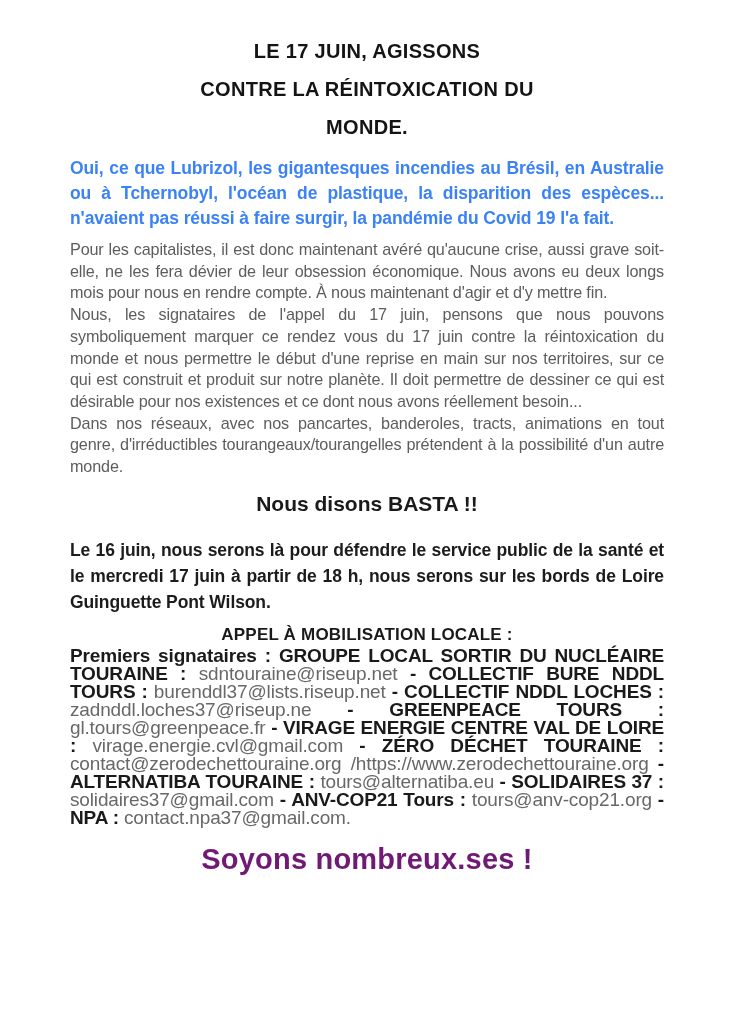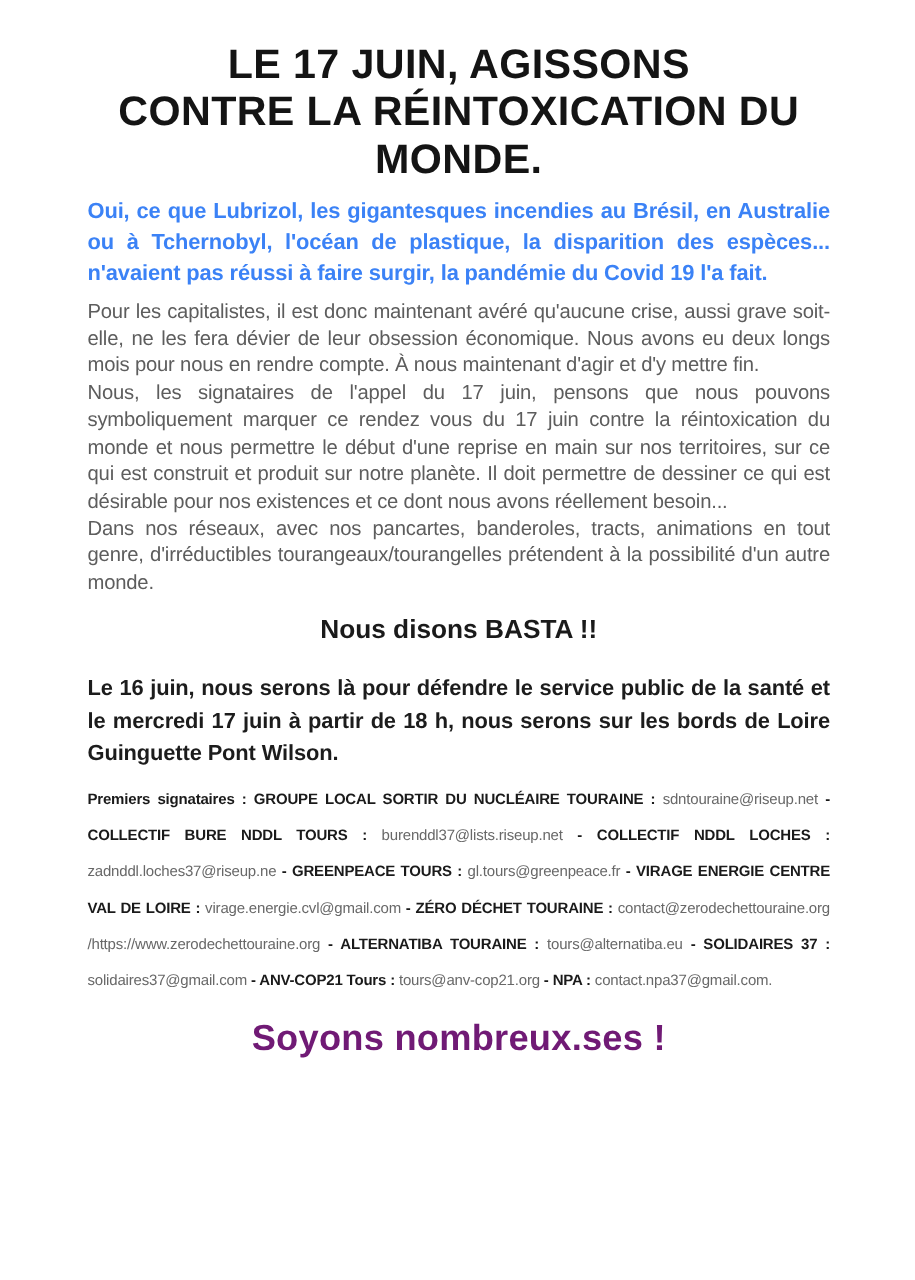--- a/index.html
+++ b/index.html
@@ -14,21 +14,21 @@
     margin: 0 auto;
     background: #ffffff;
     overflow: hidden;
     font-family: "Liberation Sans", sans-serif;
     box-sizing: border-box;
     padding: 24px 68px 0 70px;
     color: #111111;
   }
   .title {
     margin: 8px 0 10px 0;
-    font-size: 33px;
+    font-size: 20px;
     line-height: 38px;
     font-weight: 700;
     letter-spacing: 0.3px;
     text-align: center;
     white-space: pre-line;
     color: #141414;
   }
   .intro {
     margin: 0 0 8px 0;
     font-size: 17.5px;
@@ -66,22 +66,22 @@
   .appel {
     margin: 4px 0 2px 0;
     font-size: 17px;
     font-weight: 700;
     text-align: center;
     letter-spacing: 0.2px;
     color: #1a1a1a;
   }
   .signatories {
     margin: 2px 0 0 0;
-    font-size: 12px;
-    line-height: 29px;
+    font-size: 19px;
+    line-height: 18px;
     text-align: justify;
     letter-spacing: -0.15px;
   }
   .seg-org, .seg-sep {
     font-weight: 700;
     color: #1a1a1a;
   }
   .seg-mail {
     font-weight: 400;
     color: #686868;
@@ -109,18 +109,19 @@
   <div>
     <p class="body-par">Pour les capitalistes, il est donc maintenant avéré qu'aucune crise, aussi grave soit-elle, ne les fera dévier de leur obsession économique. Nous avons eu deux longs mois pour nous en rendre compte. À nous maintenant d'agir et d'y mettre fin.</p>
     <p class="body-par">Nous, les signataires de l'appel du 17 juin, pensons que nous pouvons symboliquement marquer ce rendez vous du 17 juin contre la réintoxication du monde et nous permettre le début d'une reprise en main sur nos territoires, sur ce qui est construit et produit sur notre planète. Il doit permettre de dessiner ce qui est désirable pour nos existences et ce dont nous avons réellement besoin...</p>
     <p class="body-par">Dans nos réseaux, avec nos pancartes,  banderoles, tracts, animations en tout genre,  d'irréductibles tourangeaux/tourangelles  prétendent à la possibilité d'un autre monde.</p>
   </div>
 
   <h2 class="basta">Nous disons BASTA !!</h2>
 
   <p class="date-call">Le 16 juin, nous serons là pour défendre le service public de la santé et le mercredi 17 juin à partir de 18 h, nous serons sur les bords de Loire Guinguette Pont Wilson.</p>
 
+  <h3 class="appel">APPEL À MOBILISATION LOCALE :</h3>
 
   <p class="signatories"><span class="seg-org">Premiers signataires : </span><span class="seg-org">GROUPE LOCAL SORTIR DU NUCLÉAIRE TOURAINE : </span><span class="seg-mail">sdntouraine@riseup.net</span><span class="seg-sep"> - </span><span class="seg-org">COLLECTIF BURE NDDL TOURS : </span><span class="seg-mail">burenddl37@lists.riseup.net</span><span class="seg-sep"> - </span><span class="seg-org">COLLECTIF NDDL LOCHES : </span><span class="seg-mail">zadnddl.loches37@riseup.ne</span><span class="seg-sep"> - </span><span class="seg-org">GREENPEACE TOURS  : </span><span class="seg-mail">gl.tours@greenpeace.fr</span><span class="seg-sep"> - </span><span class="seg-org">VIRAGE ENERGIE CENTRE VAL DE LOIRE : </span><span class="seg-mail">virage.energie.cvl@gmail.com</span><span class="seg-sep"> - </span><span class="seg-org">ZÉRO DÉCHET TOURAINE : </span><span class="seg-mail">contact@zerodechettouraine.org /https://www.zerodechettouraine.org</span><span class="seg-sep"> - </span><span class="seg-org">ALTERNATIBA TOURAINE : </span><span class="seg-mail">tours@alternatiba.eu</span><span class="seg-sep"> - </span><span class="seg-org">SOLIDAIRES 37 : </span><span class="seg-mail">solidaires37@gmail.com</span><span class="seg-sep"> - </span><span class="seg-org">ANV-COP21 Tours : </span><span class="seg-mail">tours@anv-cop21.org</span><span class="seg-sep"> - </span><span class="seg-org">NPA : </span><span class="seg-mail">contact.npa37@gmail.com.</span></p>
 
   <h2 class="closing">Soyons nombreux.ses !</h2>
 
 </div>
 
 </body></html>

